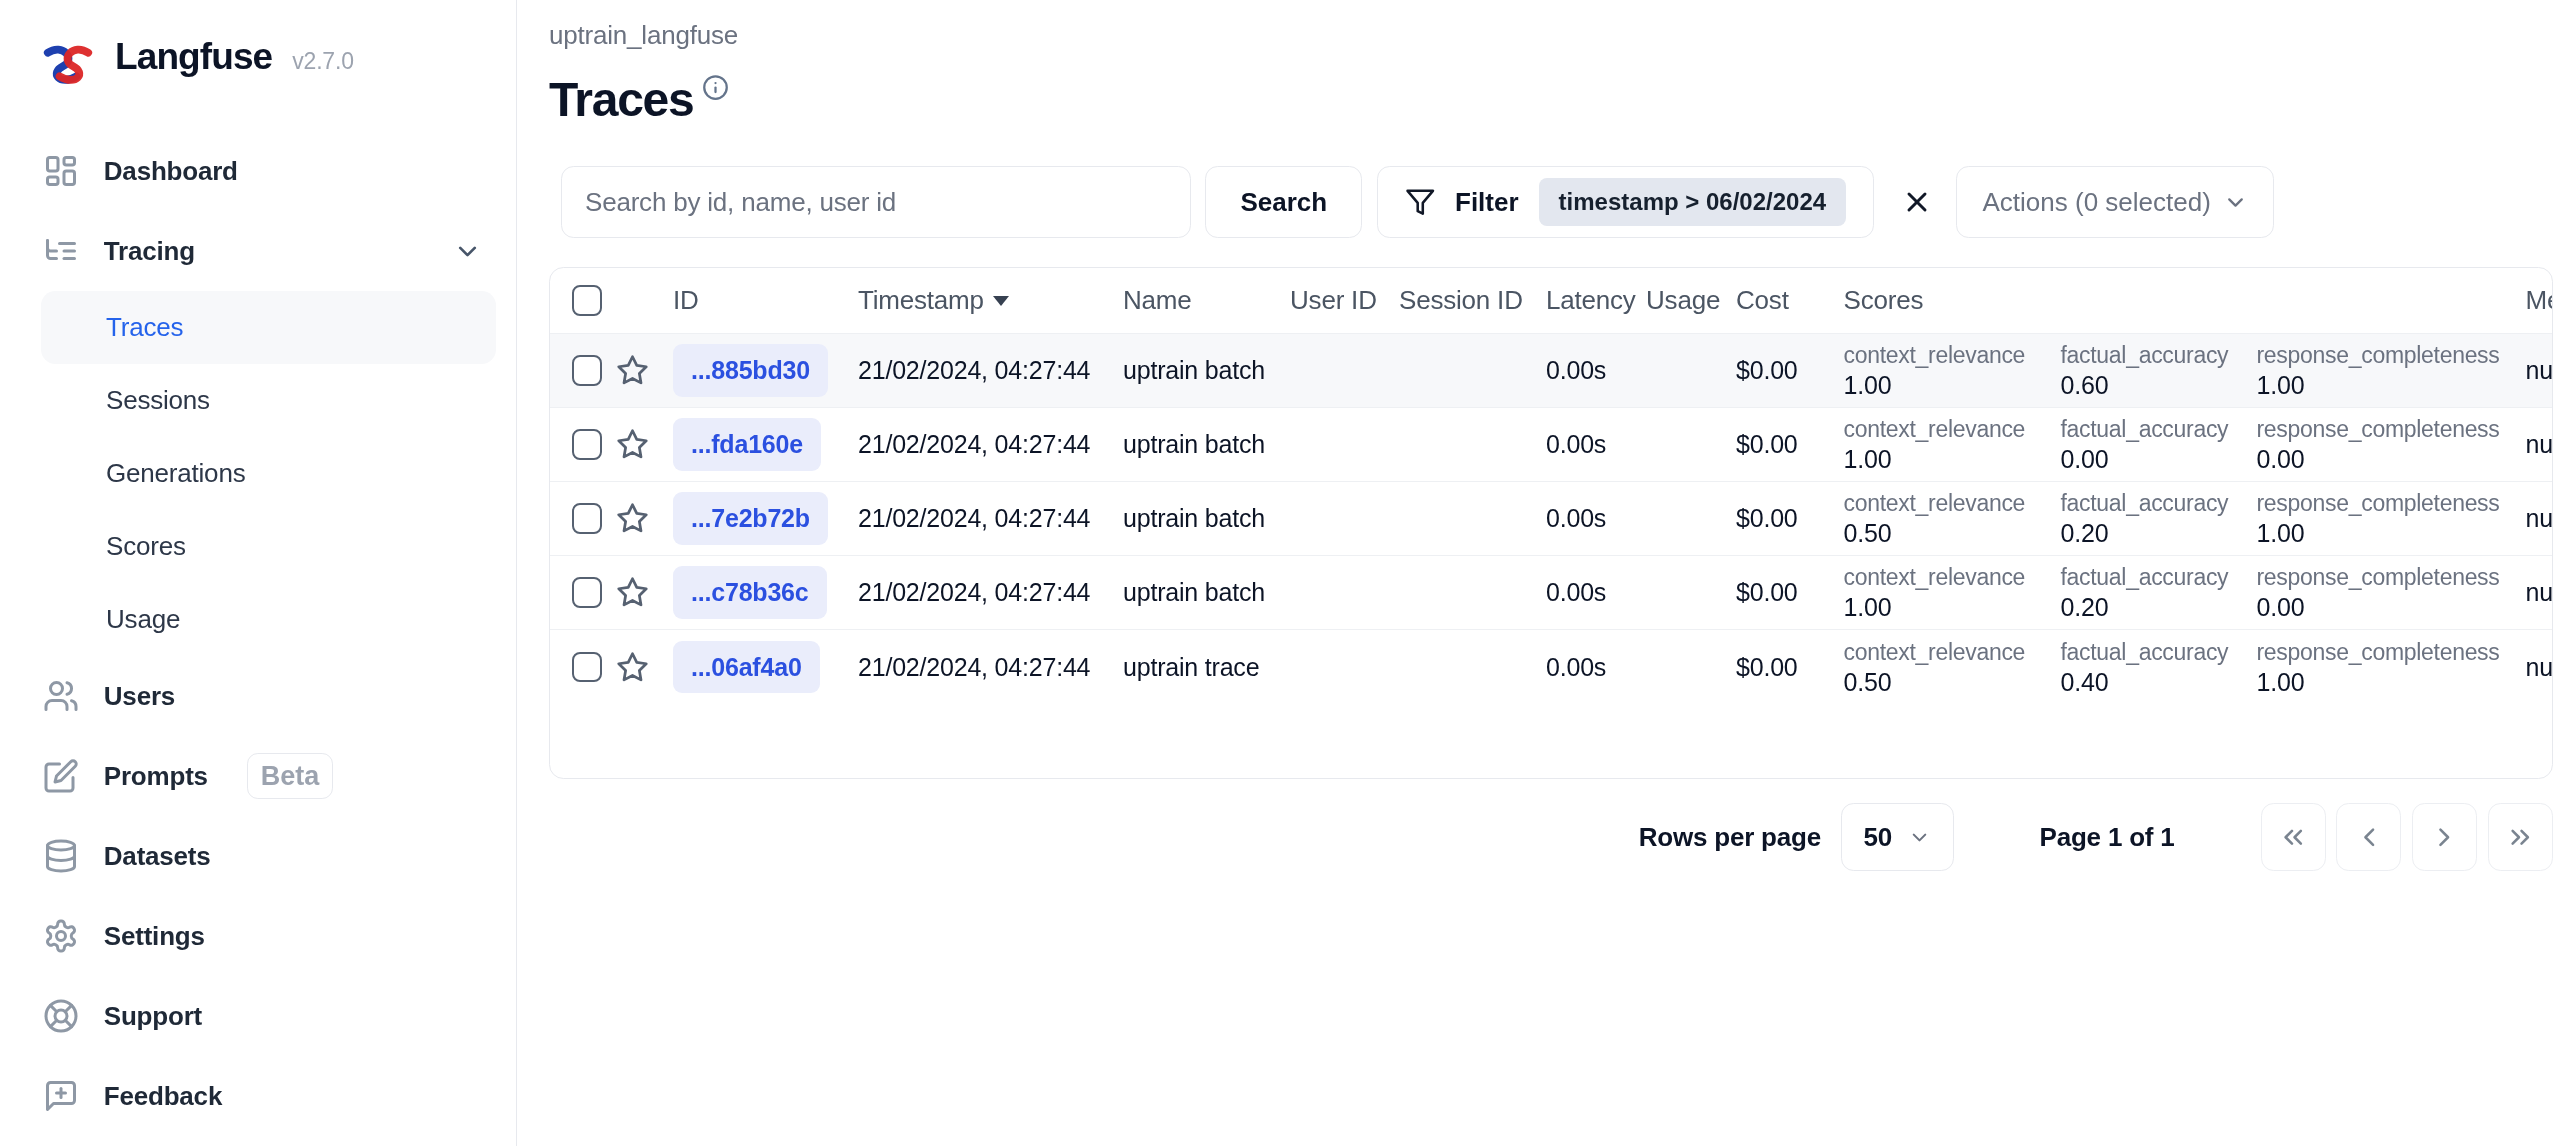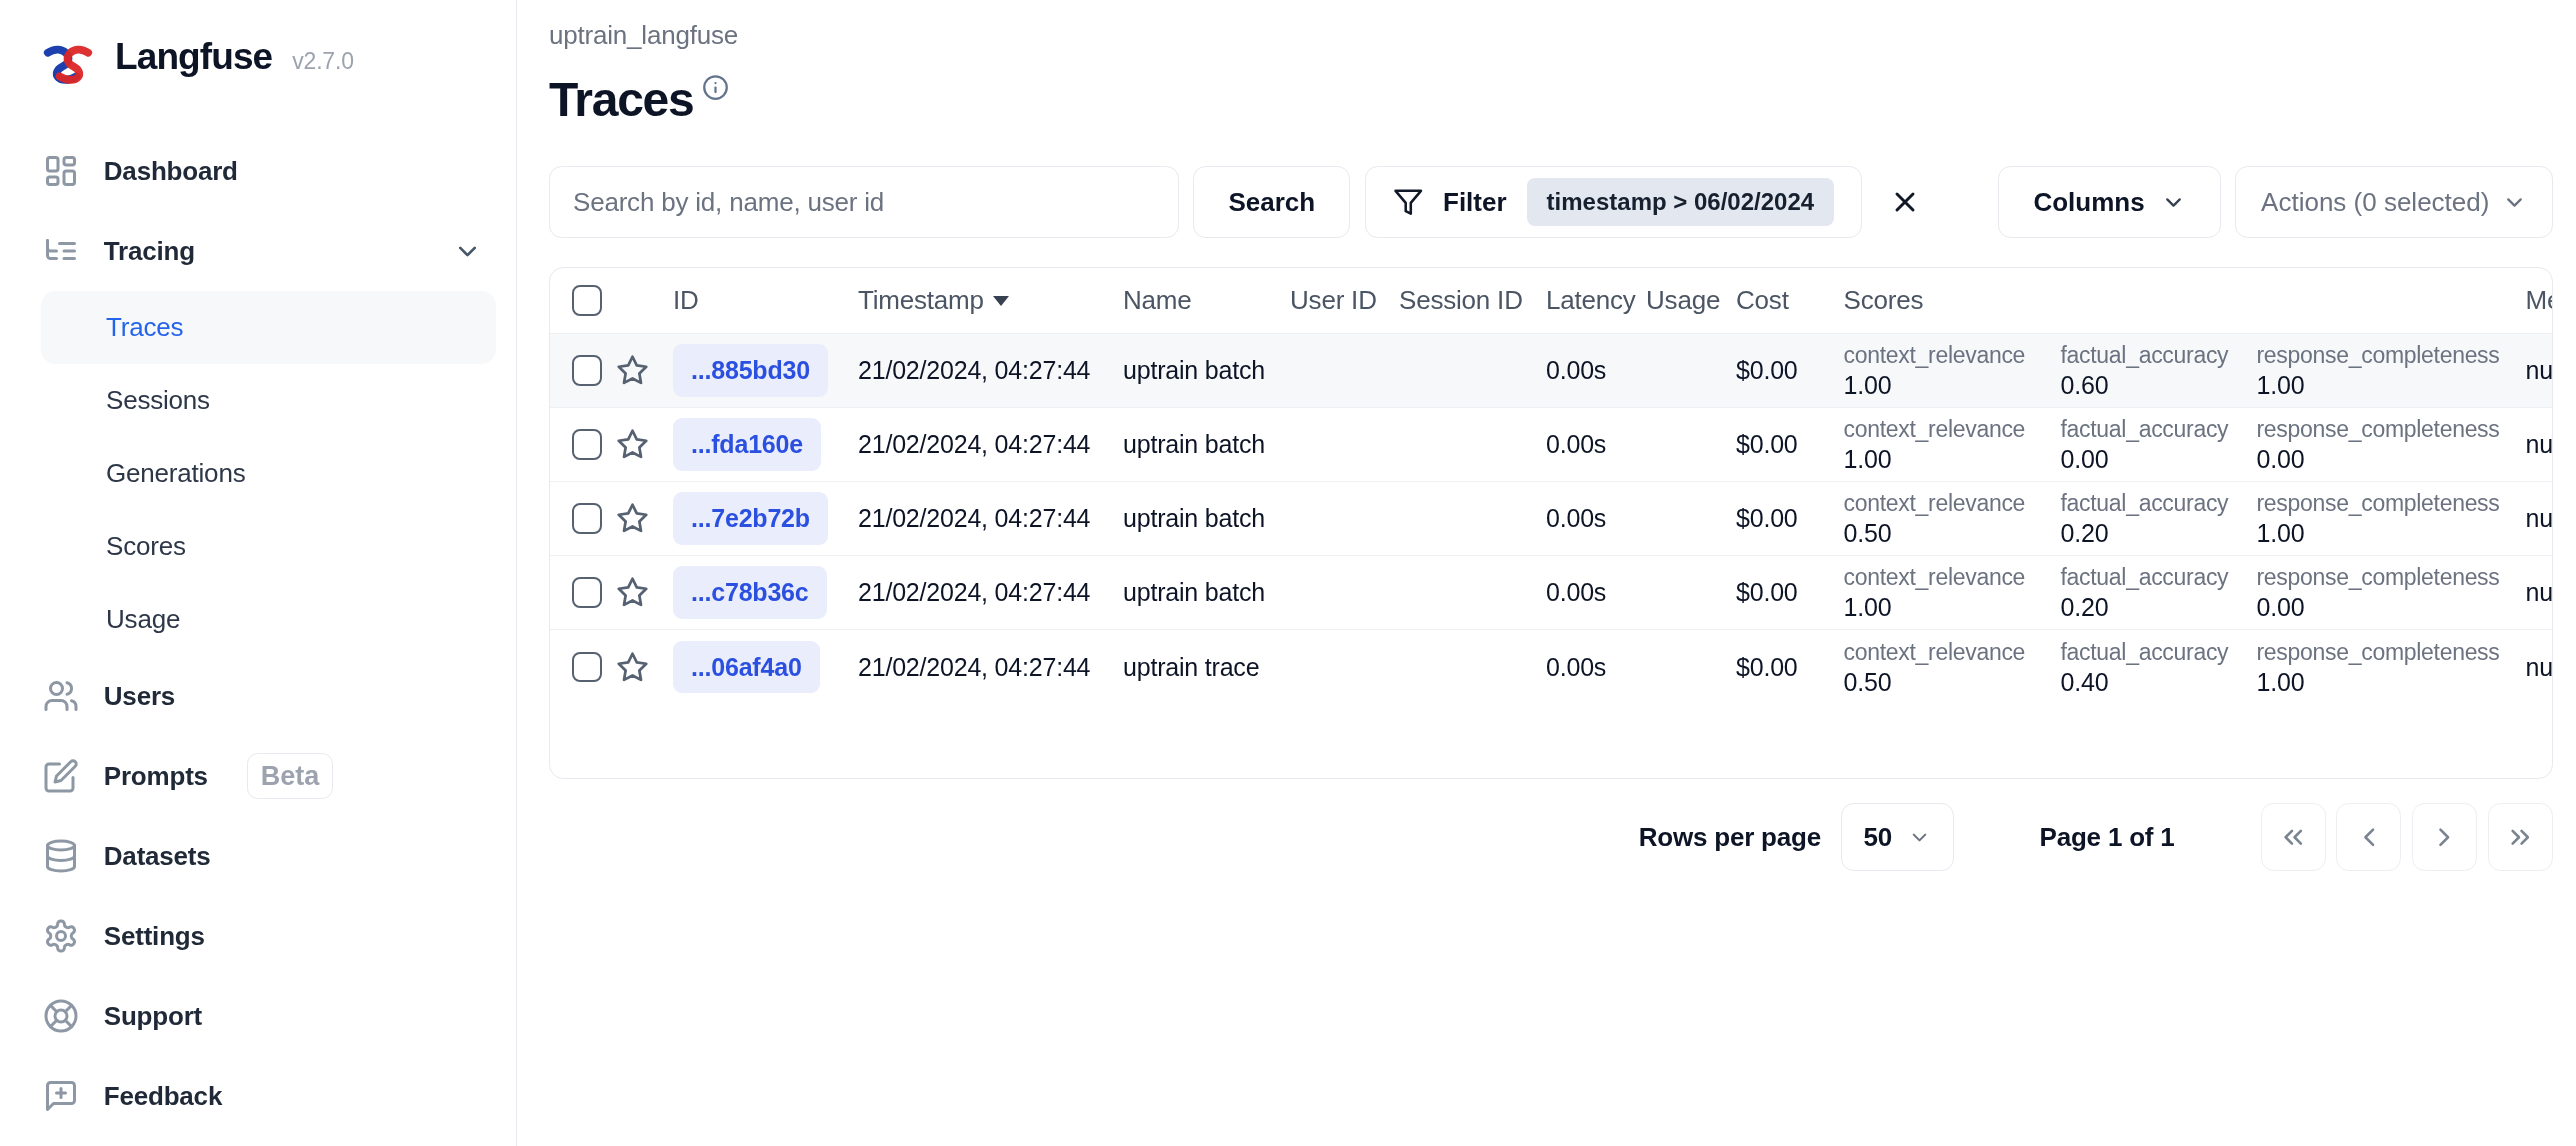--- a/index.html
+++ b/index.html
@@ -36,21 +36,21 @@
   .main{position:absolute; left:517px; top:0; width:2059px; height:1146px; padding:20px 23px 0 32px;}
   .breadcrumb{font-size:26px; color:var(--text-gray); font-weight:500; height:36px;}
   .title-row{display:flex; align-items:flex-start; margin-top:16px; height:65px;}
   .page-title{font-size:48px; font-weight:700; letter-spacing:-1.3px; color:var(--text-dark);}
   .info-icon{margin:1.8px 0 0 9px; color:#64748b;}
 
   
   .toolbar{display:flex; align-items:center; margin-top:29px; gap:14.4px; width:2004px;}
   .search-input{width:630px; height:72px; border:1.8px solid var(--border); border-radius:12.6px;
     font-size:26px; padding:0 23px; color:var(--text-slate); outline:none;
-    font-family:"Liberation Sans", sans-serif; letter-spacing:-0.2px;}
+    font-family:"Liberation Sans", sans-serif; letter-spacing:-0.2px;margin-left:12px;}
   .search-input::placeholder{color:var(--text-gray);}
   .btn{display:flex; align-items:center; justify-content:center; height:72px; background:#fff;
     border:1.8px solid var(--border); border-radius:12.6px; font-size:26px; font-weight:600;
     color:var(--text-dark); padding:0 34px; cursor:pointer; font-family:"Liberation Sans", sans-serif;}
   .filter-btn{gap:20px; padding:0 27px;}
   .filter-chip{background:var(--chip-bg); border-radius:8px; padding:10px 20px; font-size:24px;
     font-weight:600; color:#16202e; white-space:nowrap;}
   .x-btn{background:none; border:none; margin:0 9px 0 12.6px; cursor:pointer; color:#111827; height:72px;
     display:flex; align-items:center;}
   .columns-btn{margin-left:auto; gap:16px;}
@@ -255,28 +255,20 @@
       </span>
       <span>Filter</span>
       <span class="filter-chip">timestamp &gt; 06/02/2024</span>
     </button>
     <button class="x-btn">
       <svg width="32" height="32" viewBox="0 0 24 24" fill="none" stroke="currentColor" stroke-width="2.2" stroke-linecap="round">
         <line x1="18" y1="6" x2="6" y2="18"></line>
           <line x1="6" y1="6" x2="18" y2="18"></line>
       </svg>
     </button>
-    <button class="btn columns-btn">
-      <span>Columns</span>
-      <span class="chev">
-        <svg width="25" height="25" viewBox="0 0 24 24" fill="none" stroke="currentColor" stroke-width="2.2" stroke-linecap="round" stroke-linejoin="round">
-            <polyline points="6 9 12 15 18 9"></polyline>
-          </svg>
-      </span>
-    </button>
     <button class="btn actions-btn">
       <span>Actions (0 selected)</span>
       <span class="chev">
         <svg width="25" height="25" viewBox="0 0 24 24" fill="none" stroke="currentColor" stroke-width="2.2" stroke-linecap="round" stroke-linejoin="round">
             <polyline points="6 9 12 15 18 9"></polyline>
           </svg>
       </span>
     </button>
   </div>
 

